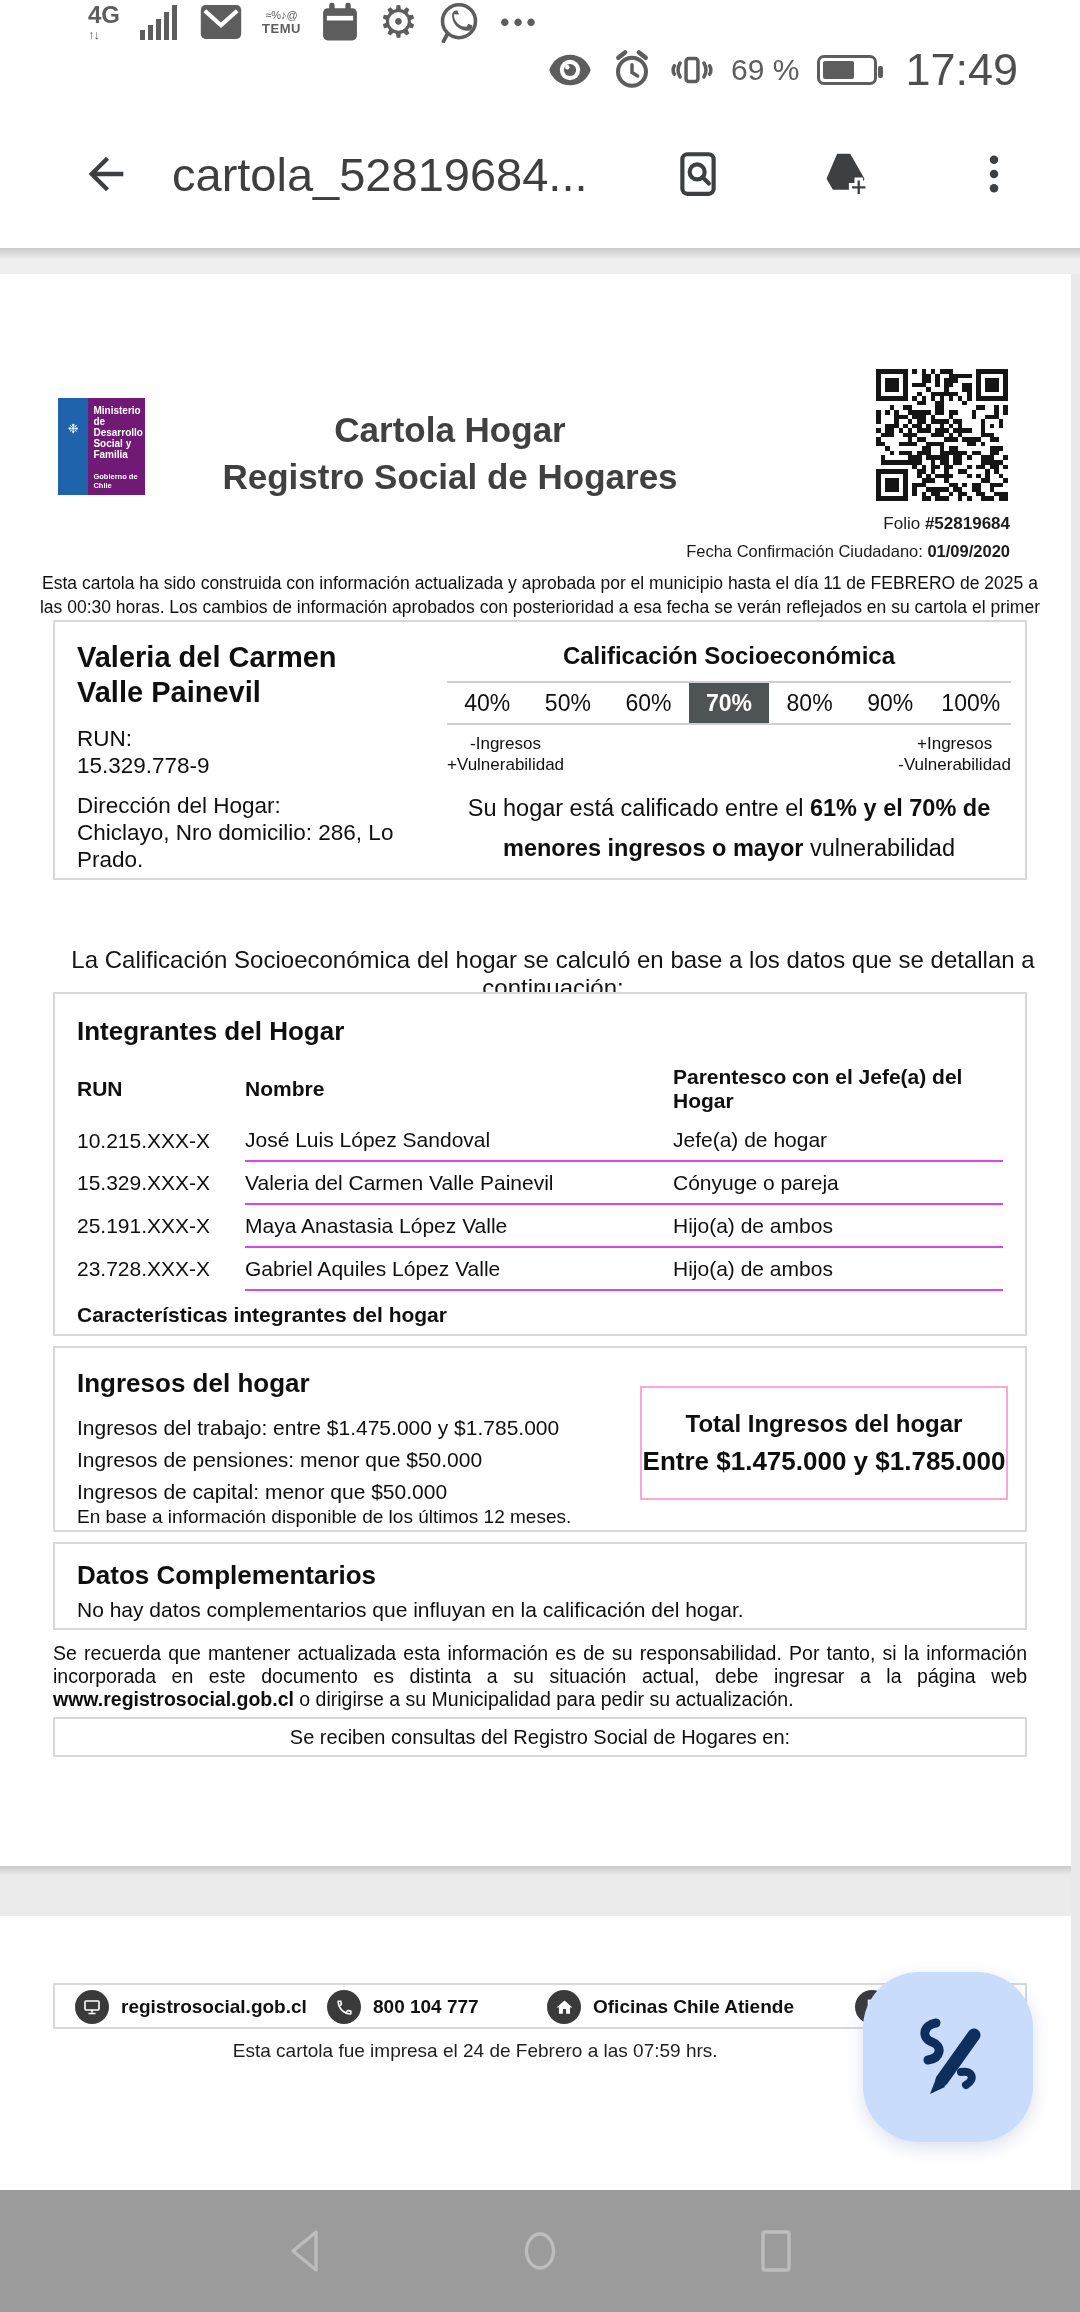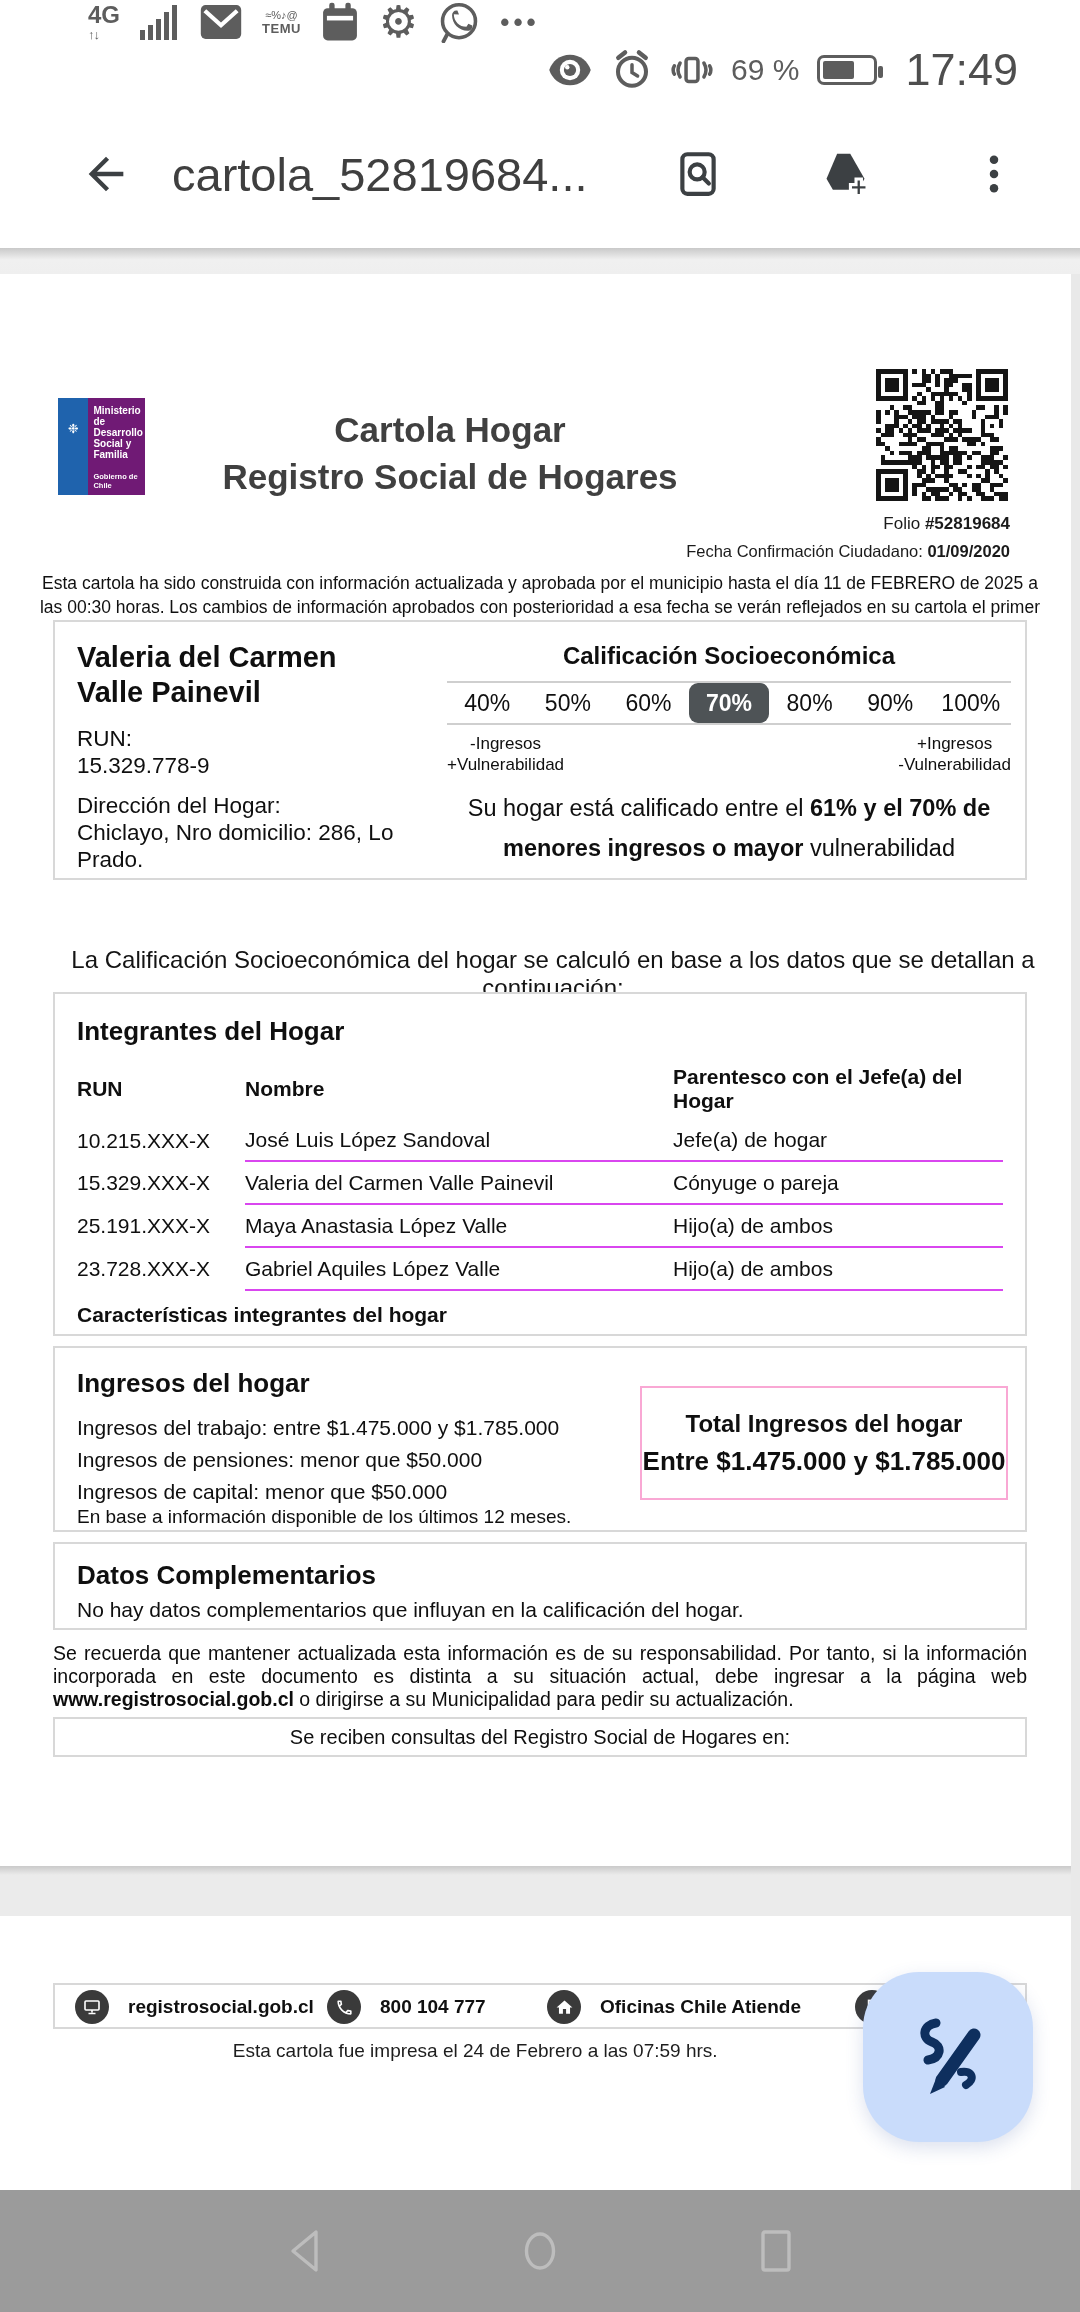--- a/index.html
+++ b/index.html
@@ -63,21 +63,21 @@
   .person-col { position:absolute; left:22px; top:18px; width:360px; }
   .person-name { font-size:29px; font-weight:700; line-height:35px; }
   .pair { font-size:22.5px; line-height:27px; }
   .pair.mt { margin-top:13px; }
   .person-col .first { margin-top:15px; }
   .calif-col { position:absolute; left:392px; top:20px; width:564px; }
   .calif-title { text-align:center; font-size:24px; font-weight:700; }
   .hairline { height:2px; background:#cfcfcf; }
   .scale-row { display:flex; height:40px; align-items:center; }
   .scale-row .cell { flex:1; text-align:center; font-size:23px; line-height:40px; height:40px; }
-  .scale-row .cell.active { background:#4e5356; color:#fff; font-weight:700;border-radius:9px; }
+  .scale-row .cell.active { background:#4e5356; color:#fff; font-weight:700; }
   .mm { margin-top:11px; }
   .scale-labels { display:flex; justify-content:space-between; margin-top:8px; font-size:17px; line-height:21px; text-align:center; }
   .calif-result { margin-top:13px; text-align:center; font-size:23.5px; line-height:40px; }
 
   .calc-note { left:0; top:672px; width:100%; text-align:center; font-size:24px; color:#141414;padding-left:26px; }
   .tiny-dot { left:0; top:700px; width:100%; text-align:center; font-size:20px; }
 
   
   .integrantes-box { left:53px; top:718px; width:974px; height:344px; padding:0 22px; overflow:hidden; }
   .sec-heading { font-size:26px; font-weight:700; }
@@ -102,21 +102,21 @@
   
   .datos-box { left:53px; top:1268px; width:974px; height:88px; overflow:hidden; }
   .datos-box .sec-heading { position:absolute; left:22px; top:16px; }
   .datos-text { position:absolute; left:22px; top:54px; font-size:21px; }
 
   .respons { left:53px; top:1368px; width:974px; font-size:19.5px; line-height:23px; text-align:justify; color:#0d0d0d; }
   .consultas-box { left:53px; top:1443px; width:974px; height:40px; text-align:center; font-size:20px; line-height:36px; }
 
   
   .contact-box { left:53px; top:67px; width:974px; height:46px; }
-  .contact-item { position:absolute; top:5px; display:flex; align-items:center; gap:19px; }
+  .contact-item { position:absolute; top:5px; display:flex; align-items:center; gap:12px; }
   .contact-item .cicon { width:34px; height:34px; border-radius:50%; background:#3a3a3a; display:flex; align-items:center; justify-content:center; flex:0 0 auto; }
   .contact-item .clabel { font-size:19px; font-weight:700; color:#101010; white-space:nowrap; }
   .impresa { left:0; top:124px; width:88%; text-align:center; font-size:19px; color:#1d1d1d; }
 
   .fab { position:absolute; left:863px; top:1972px; width:170px; height:170px; border-radius:56px;
     background:#c9dcfb; display:flex; align-items:center; justify-content:center;
     box-shadow:0 6px 18px rgba(60,90,160,.18); border:none; }
 
   
   .navbar { position:absolute; left:0; right:0; top:2190px; height:122px; background:#9b9b9b;

